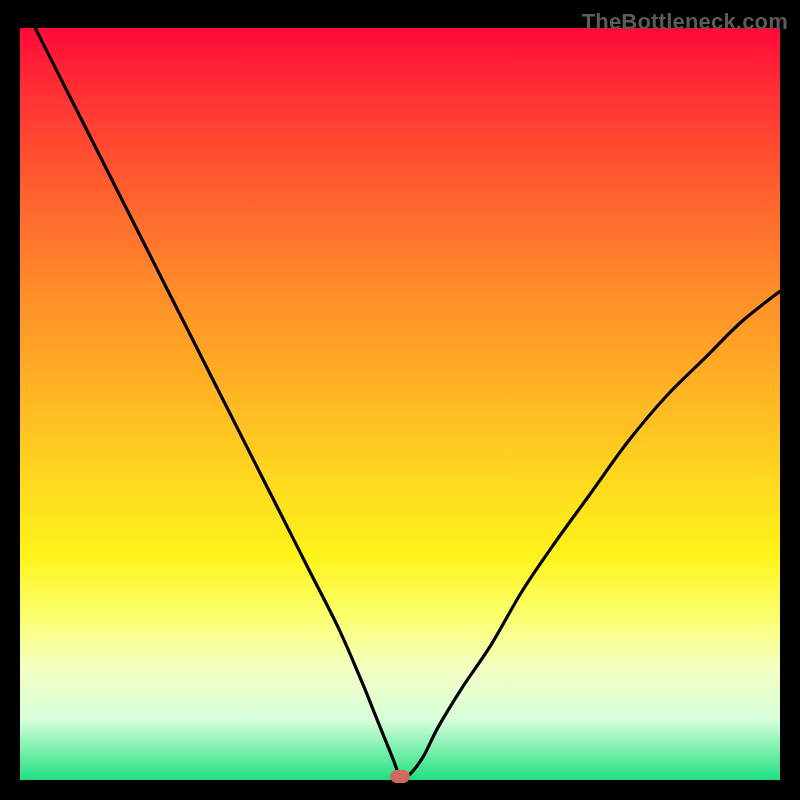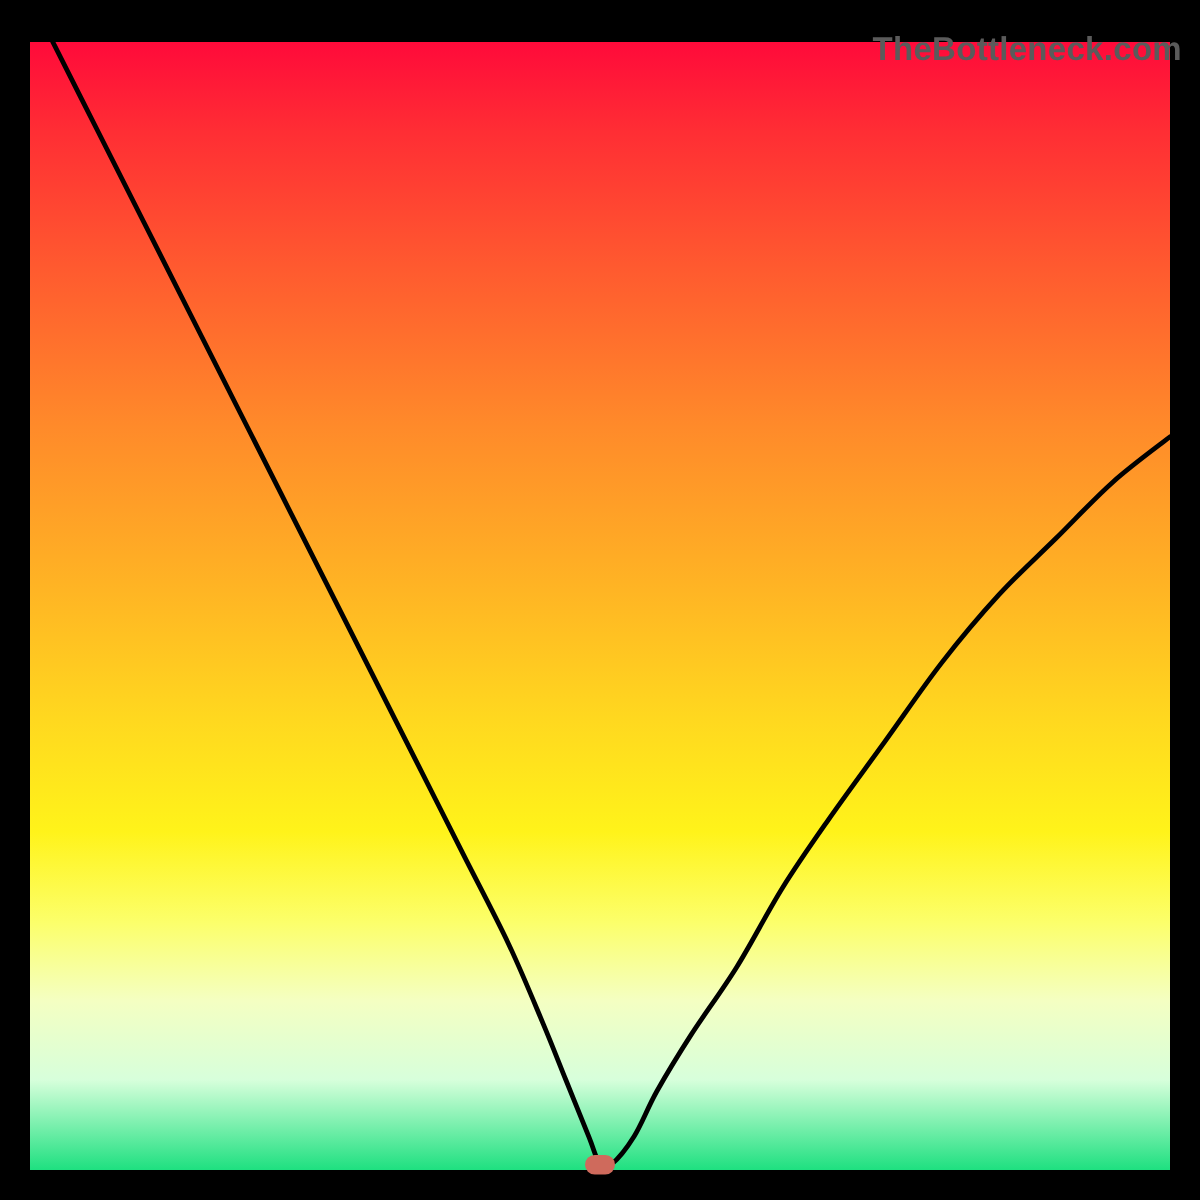--- a/index.html
+++ b/index.html
@@ -12,21 +12,21 @@
     font-family: Arial, Helvetica, sans-serif;
   }
   .frame {
     position: relative;
     width: 800px;
     height: 800px;
     background: #000;
   }
   .watermark {
     position: absolute;
-    top: 20px;
+    top: 9px;
     right: 12px;
     font-size: 22px;
     font-weight: 600;
     color: #5b5b5b;
     letter-spacing: 0.2px;
     z-index: 5;
   }
   .plot-area {
     position: absolute;
     left: 20px;

